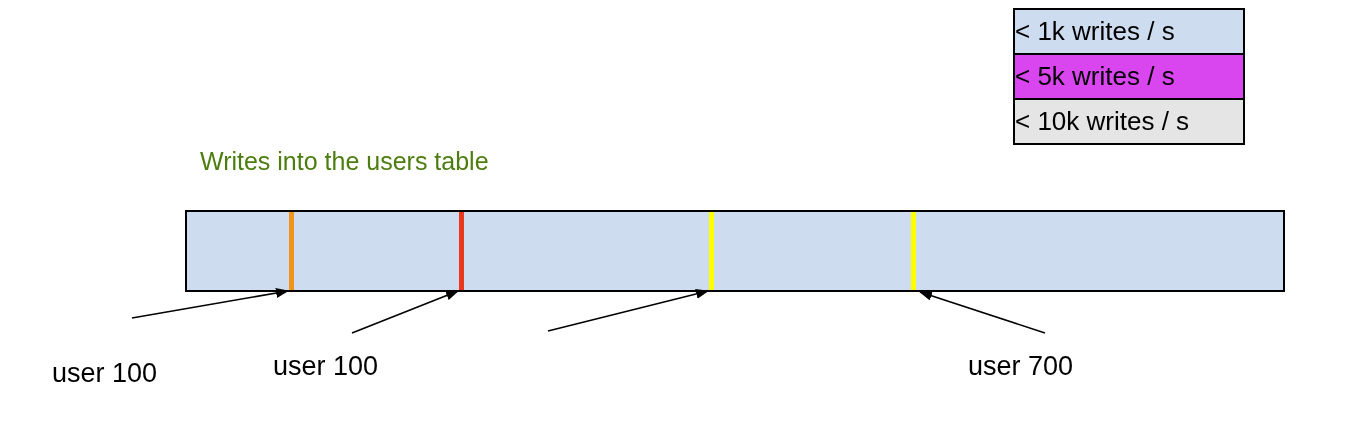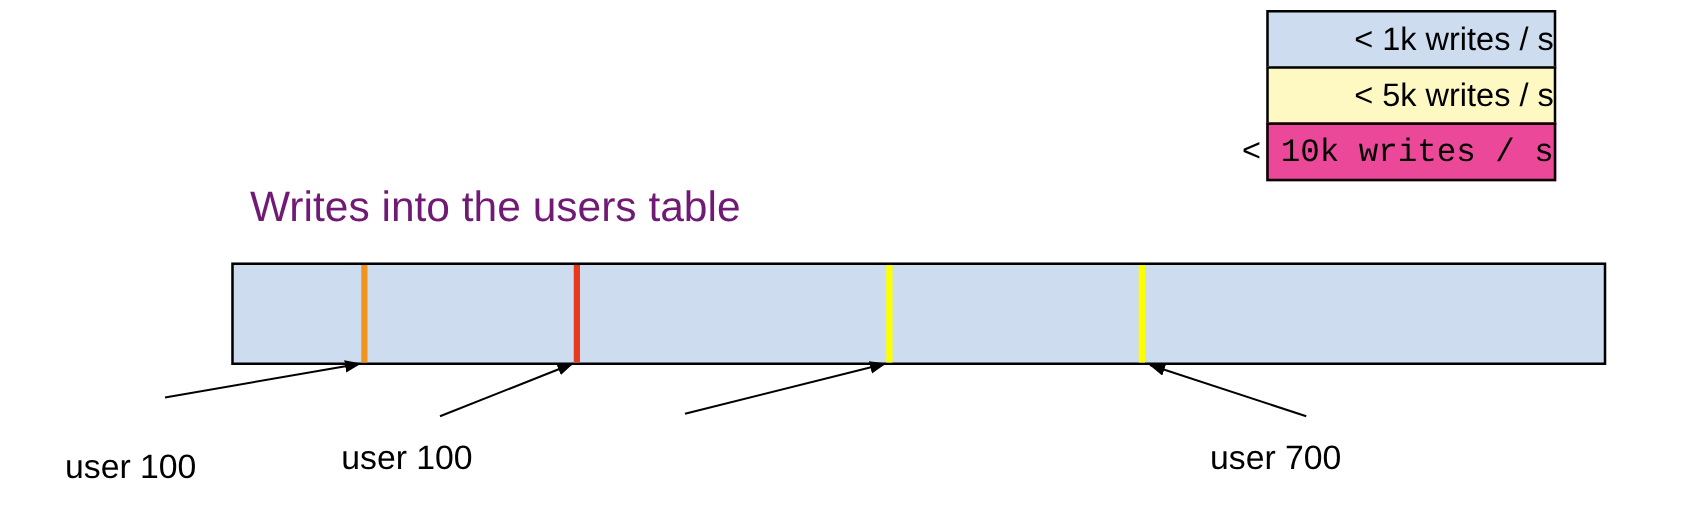--- a/index.html
+++ b/index.html
@@ -14,41 +14,41 @@
     height: 422px;
     background: #ffffff;
     overflow: hidden;
   }
 
   
   .diagram-title {
     position: absolute;
     left: 200px;
     top: 147px;
-    font-size: 34px;
-    color: #701a75;
+    font-size: 25px;
+    color: #4d7c0f;
     white-space: nowrap;
   }
 
   
   .legend {
     position: absolute;
     left: 1013px;
     top: 8px;
     width: 232px;
   }
   .legend-row {
     box-sizing: border-box;
     width: 232px;
     height: 47px;
     border: 2px solid #000000;
     margin-top: -2px;
     display: flex;
     align-items: center;
-    justify-content: flex-end;
+    justify-content: flex-start;
   }
   .legend-row:first-child { margin-top: 0; }
   .legend-row span {
     font-size: 26px;
     color: #000000;
     white-space: nowrap;
   }
 
   
   .bar {
@@ -97,24 +97,24 @@
 <body>
 
 <div class="canvas">
 
   <div class="diagram-title">Writes into the users table</div>
 
   <div class="legend">
     <div class="legend-row" style="background-color: rgb(205, 220, 238);">
       <span>&lt; 1k writes / s</span>
     </div>
-    <div class="legend-row" style="background-color: #fef9c3; padding-left: 19px;">
+    <div class="legend-row" style="background-color: #d946ef;">
       <span>&lt; 5k writes / s</span>
     </div>
-    <div class="legend-row" style="background-color: #ec4899; font-family: Liberation Mono, monospace;">
+    <div class="legend-row" style="background-color: #e5e5e5;">
       <span>&lt; 10k writes / s</span>
     </div>
   </div>
 
   <div class="bar" style="background-color: rgb(205, 220, 238);">
     <div class="marker m1" style="background-color: rgb(240, 148, 30);"></div>
     <div class="marker m2" style="background-color: rgb(232, 57, 31);"></div>
     <div class="marker m3" style="background-color: rgb(253, 255, 0);"></div>
     <div class="marker m4" style="background-color: rgb(253, 255, 0);"></div>
   </div>

